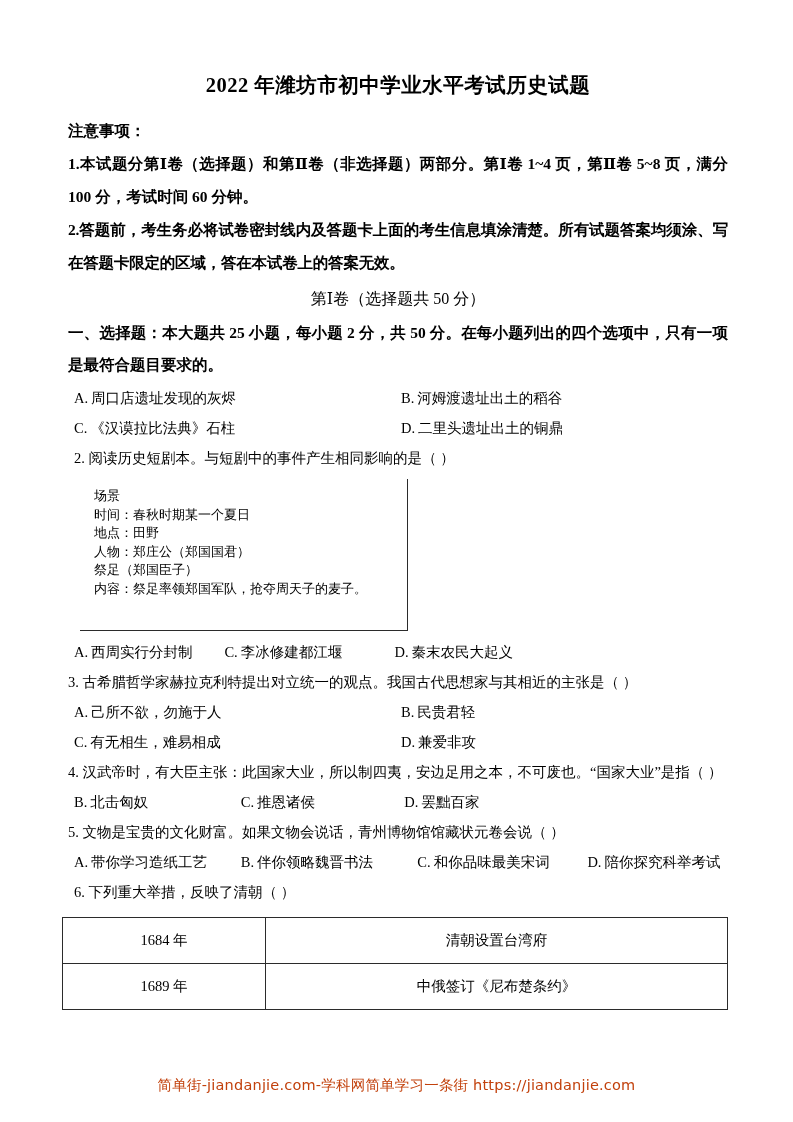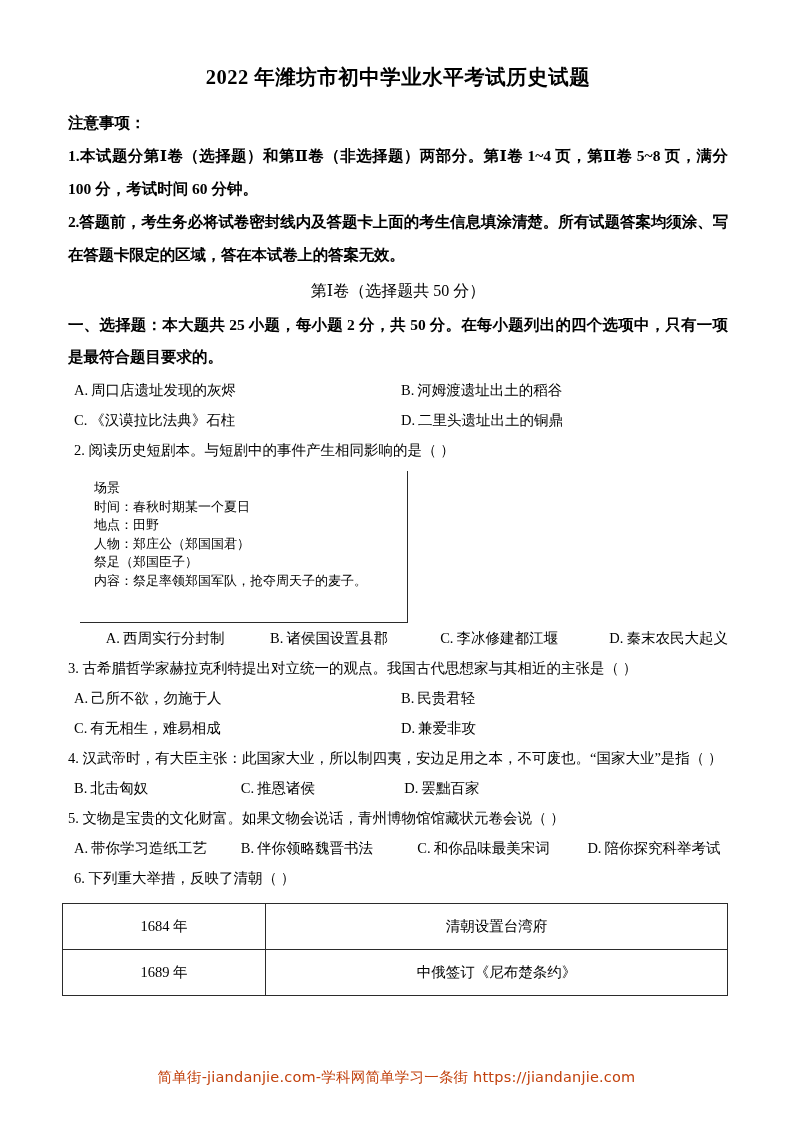--- a/index.html
+++ b/index.html
@@ -10,21 +10,21 @@
   body {
     width: 793px;
     height: 1122px;
     font-family: "Liberation Serif", "DejaVu Serif", serif;
     color: #000000;
     position: relative;
     overflow: hidden;
   }
   .page {
     position: absolute;
-    left: 0; top: 0;
+    left: 0; top: 8px;
     width: 793px;
     height: 966px;
     box-sizing: border-box;
     padding: 0;
   }
   .content {
     position: absolute;
     left: 68px;
     top: 62px;
     width: 660px;
@@ -190,23 +190,22 @@
 
     <div class="script-box">
       <div class="script-line">场景</div>
       <div class="script-line">时间：春秋时期某一个夏日</div>
       <div class="script-line">地点：田野</div>
       <div class="script-line">人物：郑庄公（郑国国君）</div>
       <div class="script-line">祭足（郑国臣子）</div>
       <div class="script-line">内容：祭足率领郑国军队，抢夺周天子的麦子。</div>
     </div>
 
-    <div class="opt-row opt-4col" style="margin-top:0;text-align:right;">
+    <div class="opt-row opt-4col" style="margin-top:6px;">
       <div class="opt-a"><span class="opt-lbl">A.</span><span>西周实行分封制</span></div>
-      <div class="opt-b"><span class="opt-lbl">B.</span><span>诸侯国设置县郡</span></div>
       <div class="opt-c"><span class="opt-lbl">C.</span><span>李冰修建都江堰</span></div>
       <div class="opt-d"><span class="opt-lbl">D.</span><span>秦末农民大起义</span></div>
     </div>
 
     <p class="q-stem nopad"><span>3.</span> <span>古希腊哲学家赫拉克利特提出对立统一的观点。我国古代思想家与其相近的主张是（      ）</span></p>
     <div class="opt-row opt-2col">
       <div class="opt"><span class="opt-lbl">A.</span><span>己所不欲，勿施于人</span></div>
       <div class="opt"><span class="opt-lbl">B.</span><span>民贵君轻</span></div>
     </div>
     <div class="opt-row opt-2col">

